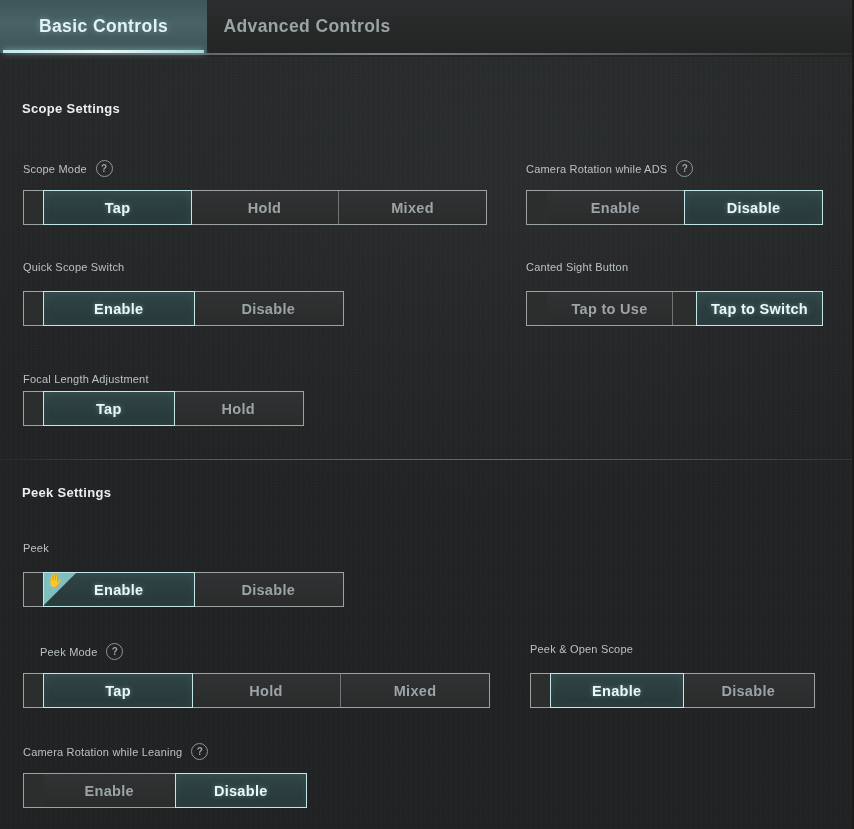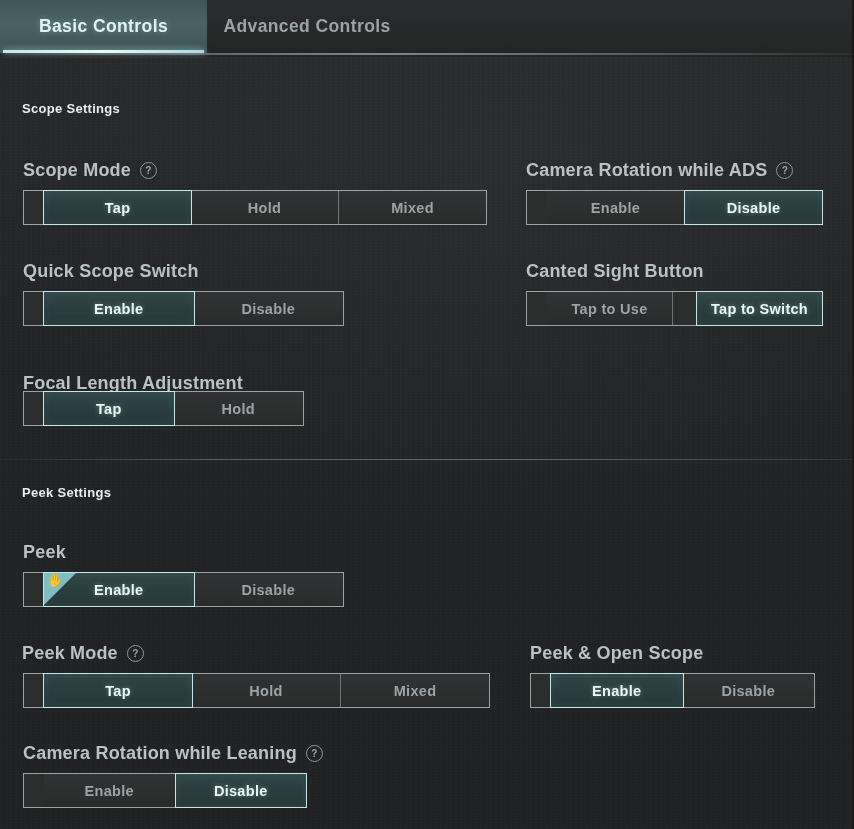--- a/index.html
+++ b/index.html
@@ -103,22 +103,22 @@
     background: linear-gradient(90deg,
         rgba(120,130,133,0.05) 0%,
         rgba(150,162,165,0.45) 25%,
         rgba(160,172,176,0.50) 60%,
         rgba(120,132,136,0.18) 100%);
   }
 
   
   .row-label {
     position: absolute;
-    font-size: 18px;
-    font-weight: 700;
+    font-size: 11px;
+    font-weight: 400;
     color: #b9c2c4;
     letter-spacing: .2px;
     white-space: nowrap;
     display: flex;
     align-items: center;
     gap: 9px;
   }
   .help-icon {
     display: inline-block;
     width: 15px; height: 15px;
@@ -271,21 +271,21 @@
   <div class="seg" style="left:23px; top:572px; width:321px;">
     <div class="seg-item selected">
       <span class="corner-flag">
         <span class="glyph">✋</span>
       </span>
       <span>Enable</span>
     </div>
     <div class="seg-item">Disable</div>
   </div>
 
-  <div class="row-label" style="left:22px; top:643px;">
+  <div class="row-label" style="left:40px; top:643px;">
     <span>Peek Mode</span>
     <span class="help-icon"></span>
   </div>
   <div class="seg" style="left:23px; top:673px; width:467px;">
     <div class="seg-item selected">Tap</div>
     <div class="seg-item">Hold</div>
     <div class="seg-item">Mixed</div>
   </div>
 
   <div class="row-label" style="left:530px; top:643px;">

